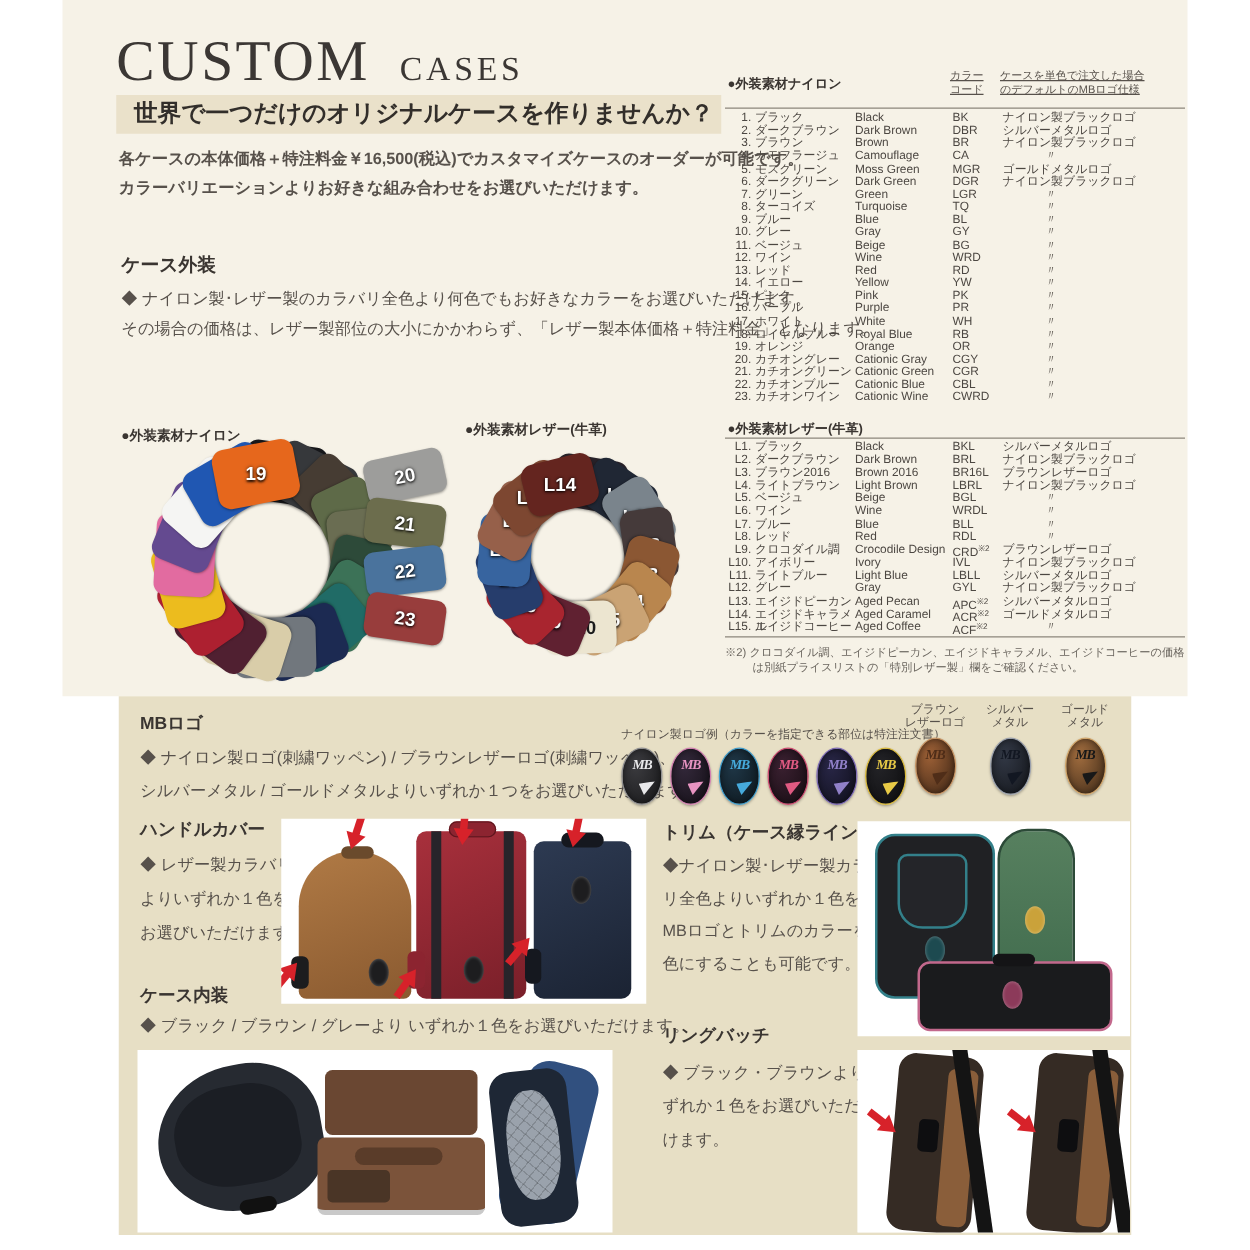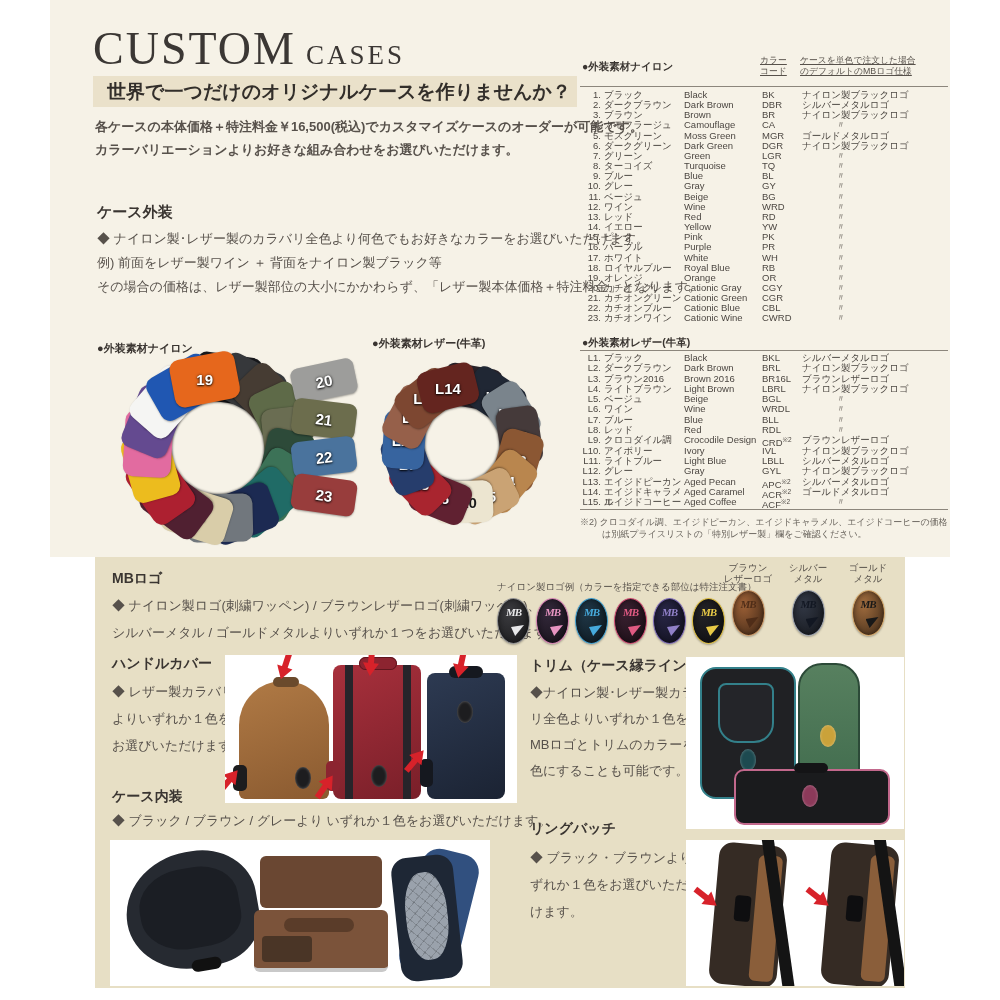--- a/index.html
+++ b/index.html
@@ -5,21 +5,21 @@
   html,body{margin:0;padding:0;}
   .page{position:relative;width:1000px;height:1000px;background:#ffffff;overflow:hidden;
         font-family:"Liberation Sans",sans-serif;color:#57514b;}
   .abs{position:absolute;}
   .cream{left:50px;top:0;width:900px;height:557px;background:#f6f2e7;}
   .nowrap{white-space:nowrap;}
 
   
   .title{left:93px;top:22px;font-family:"Liberation Serif",serif;color:#3b3734;}
   .title .t1{font-size:46px;letter-spacing:2px;}
-  .title .t2{font-size:27px;letter-spacing:3px;margin-left:10px;}
+  .title .t2{font-size:27px;letter-spacing:3px;margin-left:24px;}
   .tagline{left:93px;top:76px;width:484px;height:31px;background:#eae1ca;
            font-size:19px;font-weight:bold;color:#322e2a;line-height:31px;padding-left:14px;box-sizing:border-box;}
   .intro{left:95px;top:116px;font-size:13px;line-height:22.5px;font-weight:bold;}
 
   
   .sec-h{font-size:15px;font-weight:bold;color:#3a3531;}
   .bullets{left:97px;top:227px;font-size:13px;line-height:24px;}
   .wheel-label{font-size:11px;font-weight:bold;color:#3a3531;}
 
   
@@ -134,21 +134,20 @@
   </div>
   <div class="abs tagline nowrap">世界で一つだけのオリジナルケースを作りませんか？</div>
   <div class="abs intro nowrap">
       <div>各ケースの本体価格＋特注料金￥16,500(税込)でカスタマイズケースのオーダーが可能です。</div>
       <div>カラーバリエーションよりお好きな組み合わせをお選びいただけます。</div>
     </div>
 
   <div class="abs sec-h nowrap" style="left:97px;top:203px;">ケース外装</div>
   <div class="abs bullets nowrap">
       <div>◆ ナイロン製･レザー製のカラバリ全色より何色でもお好きなカラーをお選びいただけます。</div>
-      <div>例) 前面をレザー製ワイン ＋ 背面をナイロン製ブラック等</div>
       <div>その場合の価格は、レザー製部位の大小にかかわらず、「レザー製本体価格＋特注料金」となります。</div>
     </div>
 
   <div class="abs wheel-label nowrap" style="left:97px;top:341px;">●外装素材ナイロン</div>
   <div class="abs wheel-label nowrap" style="left:372px;top:336px;">●外装素材レザー(牛革)</div>
 
   <div class="wheel" style="left:105px;top:350px;width:225px;height:195px;">
       <div class="swatch" style="width: 66px; height: 48px; margin: -24px 0px 0px -33px; background: rgb(23, 24, 27); transform: rotate(8deg) translateY(-70px);">
         <span class="swatch-label" style="transform: rotate(-8deg);">1</span>
       </div>

